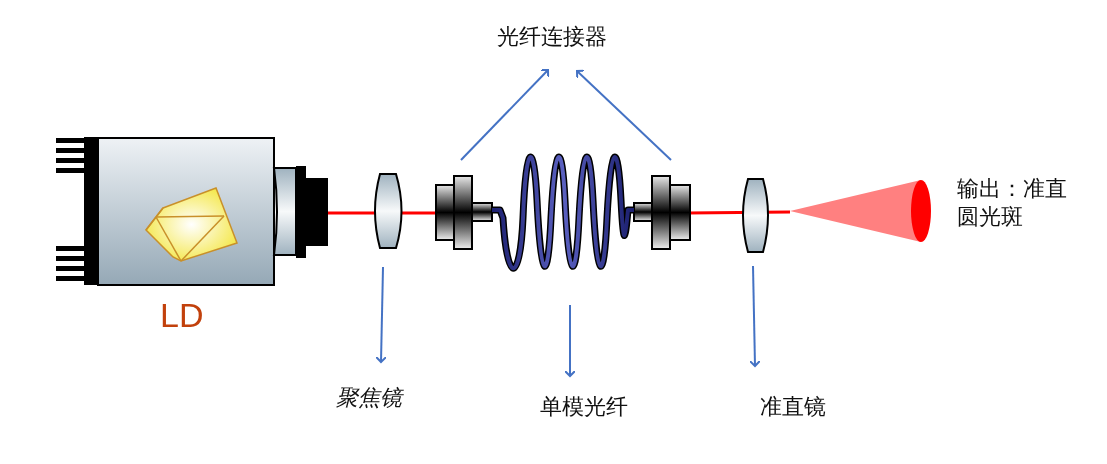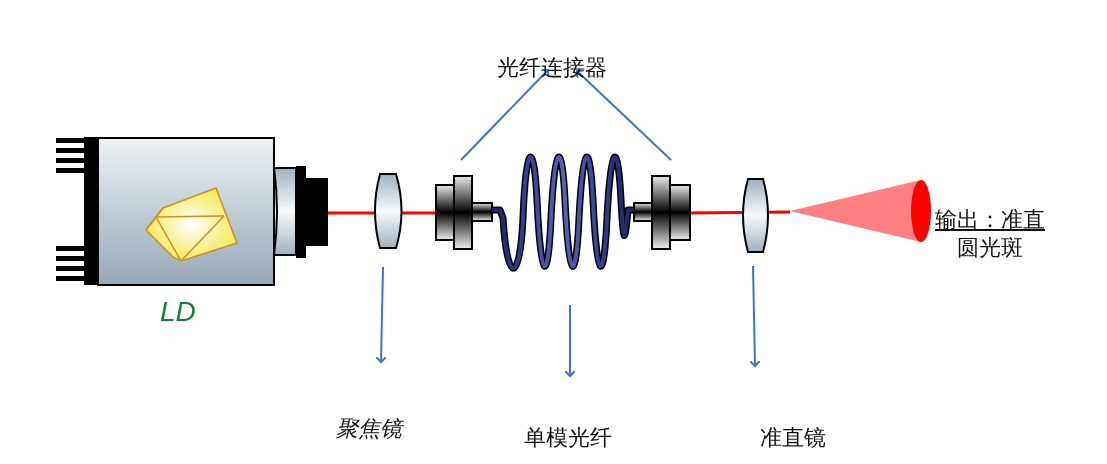--- a/index.html
+++ b/index.html
@@ -1,20 +1,20 @@
 <!DOCTYPE html>
 <html><head>
 <meta charset="utf-8">
 <style>
   html, body { margin:0; padding:0; background:#ffffff; }
   body { width:1107px; height:464px; position:relative; overflow:hidden;
          font-family:"DejaVu Sans", "Liberation Sans", sans-serif; }
   svg.diagram { position:absolute; left:0; top:0; }
-  .label { position:absolute; font-size:22px; color:#111; white-space:nowrap; line-height:1.2;margin-top:31px; }
-  .ld-label { position:absolute; font-size:28px; color:#15803d; font-family:"Liberation Sans", sans-serif;font-style:italic; }
+  .label { position:absolute; font-size:22px; color:#111; white-space:nowrap; line-height:1.2; }
+  .ld-label { position:absolute; font-size:34px; color:#c2410c; font-family:"Liberation Sans", sans-serif; }
 </style>
 </head>
 <body>
 
 <svg class="diagram" width="1107" height="464" viewBox="0 0 1107 464">
   <defs>
     <linearGradient id="ldBody" x1="0" y1="0" x2="0" y2="1">
       <stop offset="0" stop-color="#eef2f5"></stop>
       <stop offset="1" stop-color="#95a8b6"></stop>
     </linearGradient>
@@ -114,16 +114,16 @@
     <line x1="671" y1="160" x2="577" y2="71" marker-end="url(#arrowHead)"></line>
     <line x1="383" y1="267" x2="381" y2="362" marker-end="url(#arrowHead)"></line>
     <line x1="570" y1="305" x2="570" y2="376" marker-end="url(#arrowHead)"></line>
     <line x1="753" y1="266" x2="755" y2="366" marker-end="url(#arrowHead)"></line>
   </g>
 </svg>
 
 <div class="ld-label" style="left:160px; top:296px;">LD</div>
 <div class="label" style="left:497px; top:24px;">光纤连接器</div>
 <div class="label" style="left:336px; top:385px;font-style:italic;">聚焦镜</div>
-<div class="label" style="left:524px; top:394px;">单模光纤</div>
+<div class="label" style="left:540px; top:394px;">单模光纤</div>
 <div class="label" style="left:760px; top:394px;">准直镜</div>
-<div class="label" style="left:935px; top:176px;text-decoration:underline;">输出：准直</div>
+<div class="label" style="left:957px; top:176px;">输出：准直</div>
 <div class="label" style="left:957px; top:206px;font-family:Liberation Mono, monospace;">圆光斑</div>
 
 </body></html>

